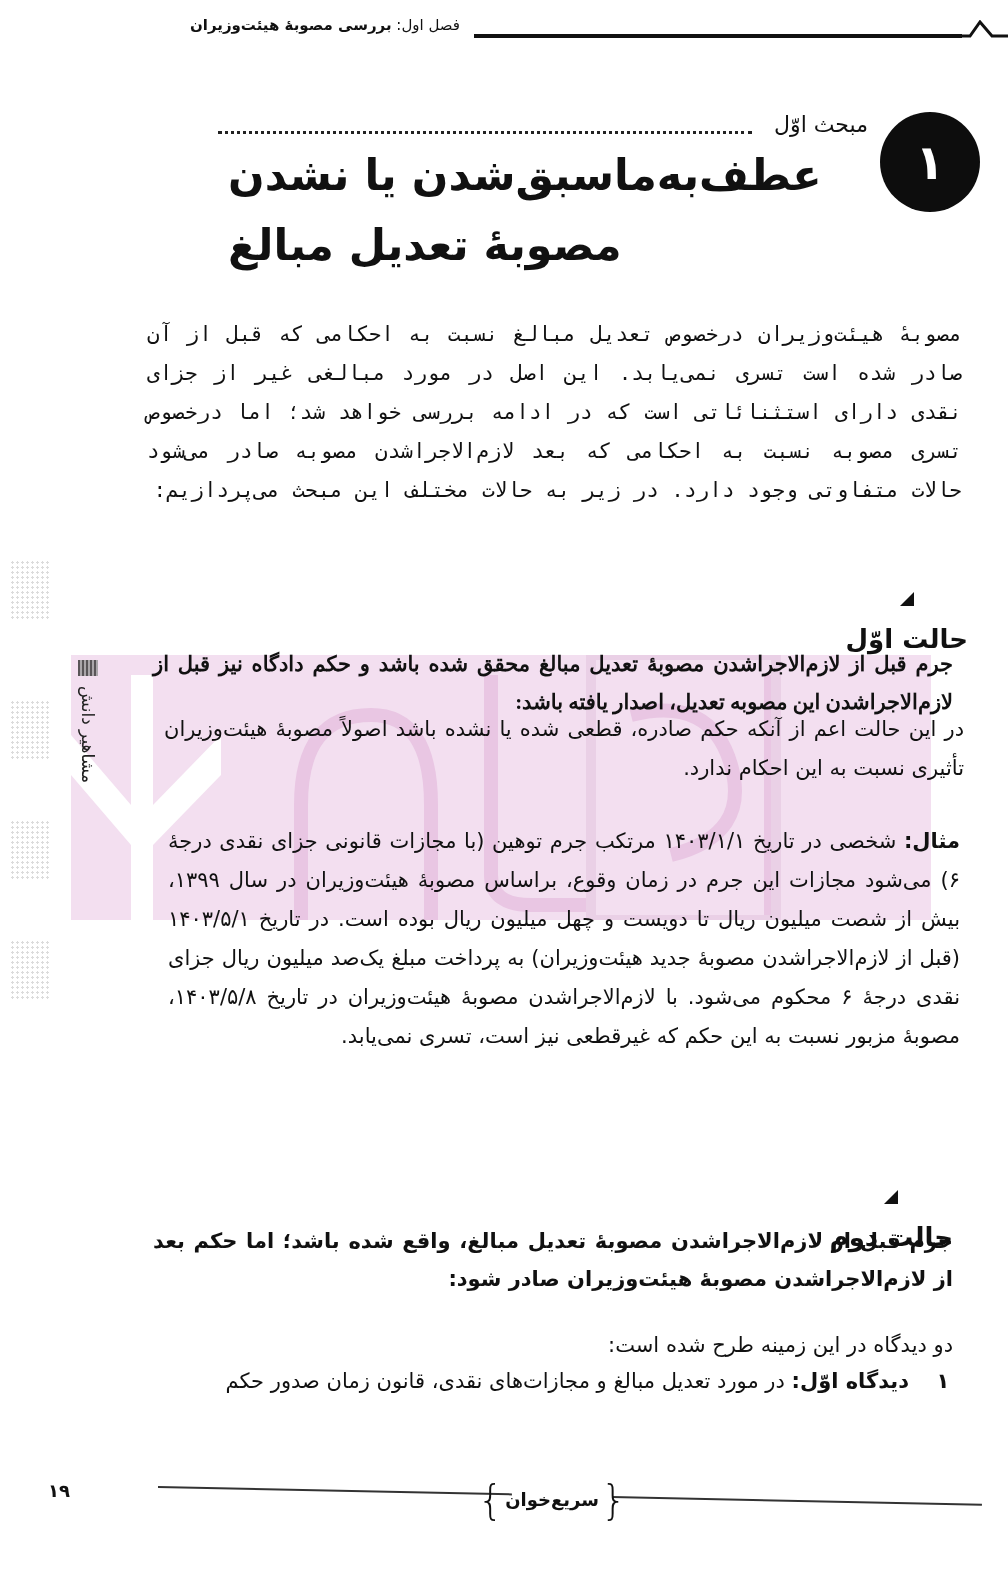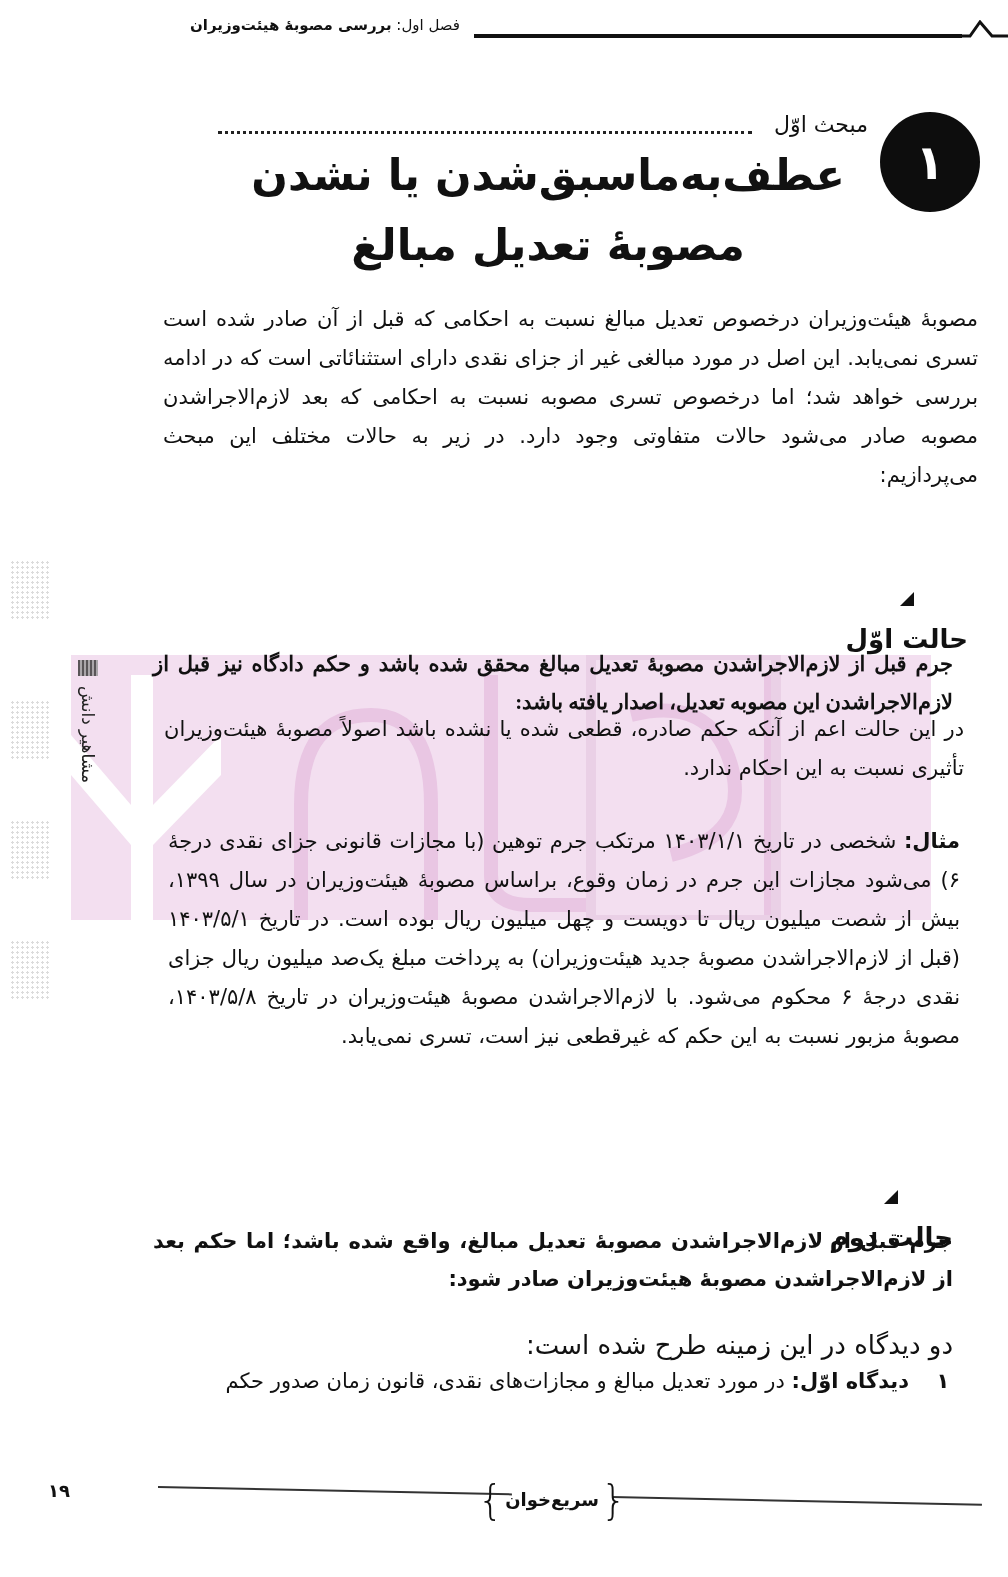--- a/index.html
+++ b/index.html
@@ -86,21 +86,21 @@
     }
     .section-title {
       position: absolute;
       right: 140px;
       top: 140px;
       width: 640px;
       font-size: 43px;
       font-weight: bold;
       line-height: 70px;
       direction: rtl;
-      text-align: center;
+      text-align: left;
       letter-spacing: -1px;
     }
 
     
     .para {
       position: absolute;
       direction: rtl;
       text-align: justify;
       text-align-last: right;
       font-size: 21px;
@@ -145,21 +145,21 @@
 
     .case1-body { right: 40px; top: 706px; width: 800px; line-height: 39px; }
     .example-para { right: 48px; top: 822px; width: 792px; line-height: 39px; }
     .example-para .label { font-weight: bold; }
 
     .case2-intro {
       position: absolute;
       right: 55px;
       top: 1326px;
       direction: rtl;
-      font-size: 26px;
+      font-size: 21px;
       line-height: 39px;
     }
     .viewpoint-item {
       position: absolute;
       right: 55px;
       top: 1362px;
       width: 820px;
       direction: rtl;
       font-size: 21px;
       line-height: 39px;
@@ -320,21 +320,21 @@
 
   <div class="section-badge">
     <span>۱</span>
   </div>
   <div class="section-kicker">
     <span>مبحث اوّل</span>
     <span class="dots"></span>
   </div>
   <h1 class="section-title" style="margin:0;">عطف‌به‌ماسبق‌شدن یا نشدن مصوبهٔ تعدیل مبالغ</h1>
 
-  <p class="para intro-para" style="margin:0;">مصوبهٔ هیئت‌وزیران درخصوص تعدیل مبالغ نسبت به احکامی که قبل از آن صادر شده است تسری نمی‌یابد. این اصل در مورد مبالغی غیر از جزای نقدی دارای استثنائاتی است که در ادامه بررسی خواهد شد؛ اما درخصوص تسری مصوبه نسبت به احکامی که بعد لازم‌الاجراشدن مصوبه صادر می‌شود حالات متفاوتی وجود دارد. در زیر به حالات مختلف این مبحث می‌پردازیم:</p>
+  <p class="para intro-para" style="margin:16px;font-family:Liberation Mono, monospace;">مصوبهٔ هیئت‌وزیران درخصوص تعدیل مبالغ نسبت به احکامی که قبل از آن صادر شده است تسری نمی‌یابد. این اصل در مورد مبالغی غیر از جزای نقدی دارای استثنائاتی است که در ادامه بررسی خواهد شد؛ اما درخصوص تسری مصوبه نسبت به احکامی که بعد لازم‌الاجراشدن مصوبه صادر می‌شود حالات متفاوتی وجود دارد. در زیر به حالات مختلف این مبحث می‌پردازیم:</p>
 
   <div class="case-heading case1-heading">
     <span class="bullet-triangle"></span>
     <span>حالت اوّل</span>
   </div>
   <p class="case-condition case1-condition" style="margin:15px;font-family:Liberation Serif, serif;">جرم قبل از لازم‌الاجراشدن مصوبهٔ تعدیل مبالغ محقق شده باشد و حکم دادگاه نیز قبل از لازم‌الاجراشدن این مصوبه تعدیل، اصدار یافته باشد:</p>
   <p class="para case1-body" style="margin:4px;">در این حالت اعم از آنکه حکم صادره، قطعی شده یا نشده باشد اصولاً مصوبهٔ هیئت‌وزیران تأثیری نسبت به این احکام ندارد.</p>
   <p class="para example-para" style="margin:0;">
     <span class="label">مثال:</span>
     <span>شخصی در تاریخ ۱۴۰۳/۱/۱ مرتکب جرم توهین (با مجازات قانونی جزای نقدی درجهٔ ۶) می‌شود مجازات این جرم در زمان وقوع، براساس مصوبهٔ هیئت‌وزیران در سال ۱۳۹۹، بیش از شصت میلیون ریال تا دویست و چهل میلیون ریال بوده است. در تاریخ ۱۴۰۳/۵/۱ (قبل از لازم‌الاجراشدن مصوبهٔ جدید هیئت‌وزیران) به پرداخت مبلغ یک‌صد میلیون ریال جزای نقدی درجهٔ ۶ محکوم می‌شود. با لازم‌الاجراشدن مصوبهٔ هیئت‌وزیران در تاریخ ۱۴۰۳/۵/۸، مصوبهٔ مزبور نسبت به این حکم که غیرقطعی نیز است، تسری نمی‌یابد.</span>

